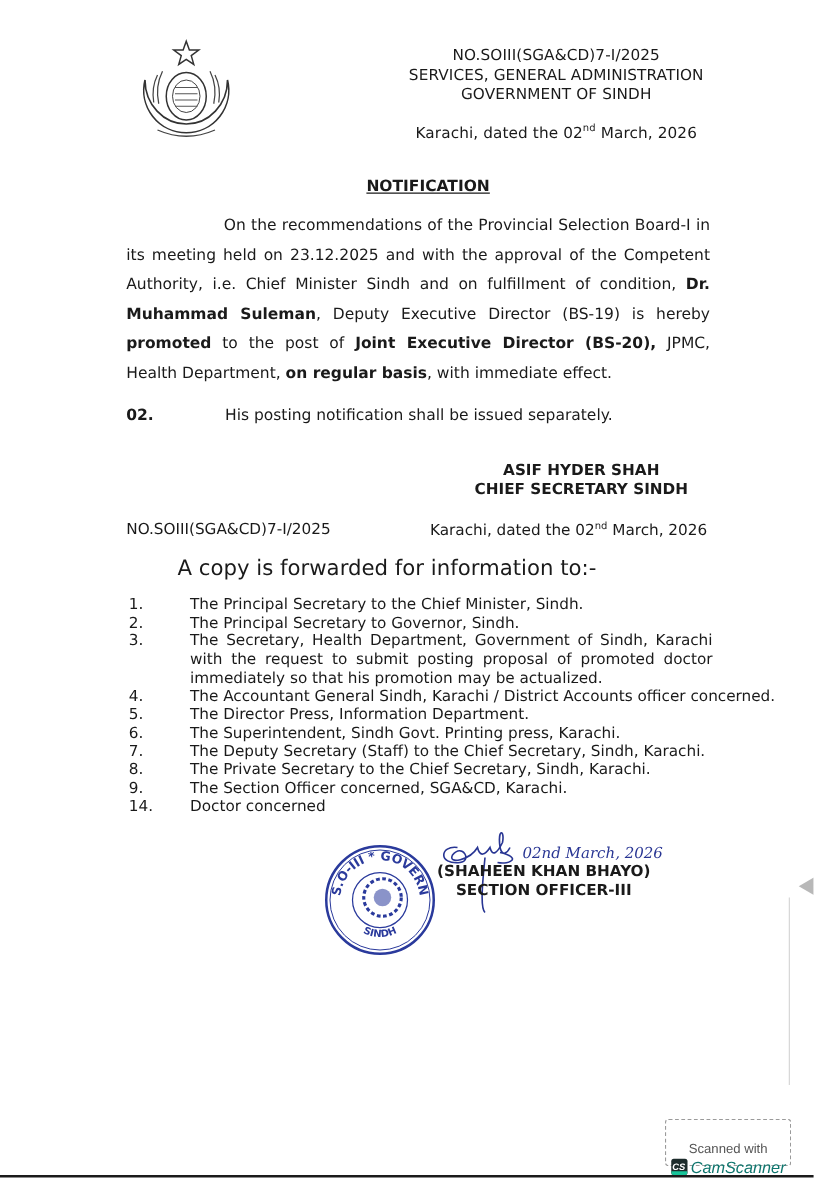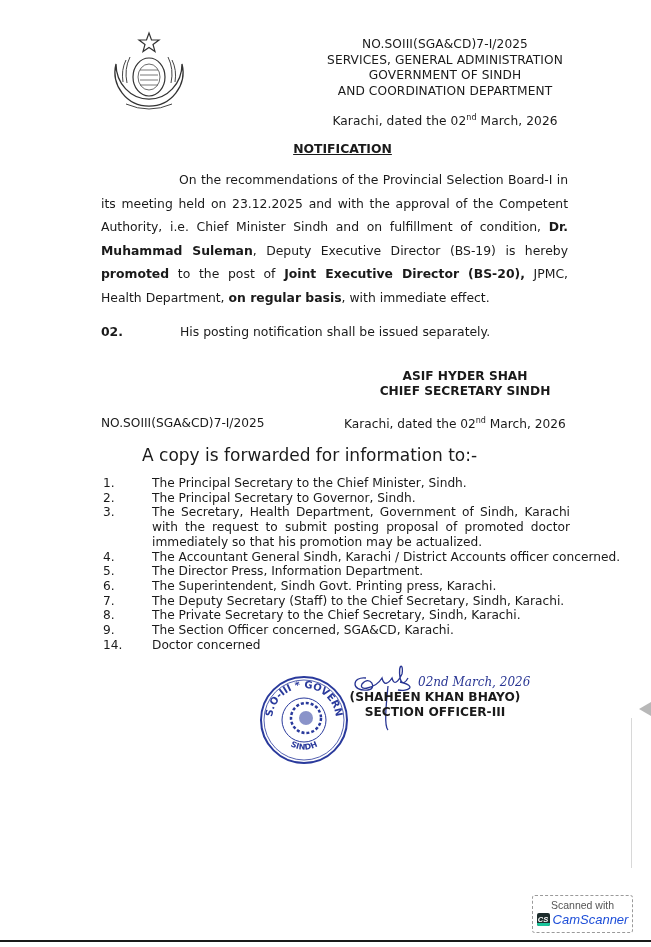--- a/index.html
+++ b/index.html
@@ -13,49 +13,48 @@
   .bold { font-weight:bold; }
   .list { font-size:12.2px; line-height:14.7px; }
   .list-row { display:flex; }
   .list-num { width:19px; flex:none; }
   .list-text { flex:1; text-align:justify;margin-left:30px; }
   .sig { font-size:12.2px; font-weight:bold; line-height:15px; text-align:center; }
   .cam-box {
     border:1px dashed #9a9a9a; border-radius:3px; width:99px; height:36px;
     text-align:center; font-family:"Liberation Sans", sans-serif; background:#fff;
   }
-  .cam-top { font-size:10.5px; color:#555; margin-top:3px; }
+  .cam-top { font-size:10.5px; color:#555; margin-top:17px; }
   .cam-bottom { display:flex; align-items:center; justify-content:center; gap:3px; margin-top:1px;font-style:italic; }
   .cam-logo {
     width:13px; height:13px; background:#1c2b2b; border-radius:2px; color:#fff;
     font-size:7.5px; font-weight:bold; line-height:13px; position:relative; overflow:hidden;
   }
   .cam-logo::after { content:""; position:absolute; left:0; right:0; bottom:0; height:3px; background:#18c49a; }
-  .cam-name { font-size:13px; color:#1d4ed8; }
+  .cam-name { font-size:13px; color:#0f766e; }
 </style>
 </head>
 <body>
 
 <div class="abs" style="left:104px;top:30px;width:90px;height:86px;">
   <svg width="90" height="86" viewBox="0 0 90 86">
     <polygon points="45,3 47.5,10 55,10 49,14.5 51,21.5 45,17.5 39,21.5 41,14.5 35,10 42.5,10" fill="none" stroke="#333" stroke-width="1.2"></polygon>
     <path d="M12,34 A34,34 0 1 0 78,34 A30,32 0 0 1 12,34 Z" fill="none" stroke="#333" stroke-width="1.3"></path>
     <ellipse cx="45" cy="47" rx="16" ry="19" fill="none" stroke="#333" stroke-width="1.2"></ellipse>
     <ellipse cx="45" cy="47" rx="11" ry="13" fill="none" stroke="#444" stroke-width="0.8"></ellipse>
     <path d="M36,40 h18 M36,45 h18 M36,50 h18 M36,55 h18" stroke="#555" stroke-width="0.8"></path>
     <path d="M22,30 q-5,10 -3,22 M26,27 q-6,12 -3,26 M68,30 q5,10 3,22 M64,27 q6,12 3,26" fill="none" stroke="#444" stroke-width="1"></path>
     <path d="M22,74 q23,10 46,0" fill="none" stroke="#444" stroke-width="1"></path>
   </svg>
 </div>
 
 <div class="abs hdr" style="left:300px;top:37px;width:290px;">
   <div>NO.SOIII(SGA&amp;CD)7-I/2025</div>
   <div>SERVICES, GENERAL ADMINISTRATION</div>
   <div>GOVERNMENT OF SINDH</div>
-  <div>AND COORDINATION DEPARTMENT</div>
   <div style="margin-top:11px;"><span>Karachi, dated the 02</span><sup style="font-size:8px;">nd</sup><span> March, 2026</span></div>
 </div>
 
 <div class="abs bold" style="left:0;top:141px;width:651px;text-align:center;font-size:12.4px;text-decoration:underline;margin-left:17px;">NOTIFICATION</div>
 
 <div class="abs body-text" style="left:101px;top:168px;width:467px;text-indent:78px;"><span>On the recommendations of the Provincial Selection Board-I in its meeting held on 23.12.2025 and with the approval of the Competent Authority, i.e. Chief Minister Sindh and on fulfillment of condition, </span><b>Dr. Muhammad Suleman</b><span>, Deputy Executive Director (BS-19) is hereby </span><b>promoted</b><span> to the post of </span><b>Joint Executive Director (BS-20),</b><span> JPMC, Health Department, </span><b>on regular basis</b><span>, with immediate effect.</span></div>
 
 <div class="abs" style="left:101px;top:324px;font-size:12.4px;font-weight:bold;">02.</div>
 <div class="abs" style="left:180px;top:324px;font-size:12.4px;">His posting notification shall be issued separately.</div>
 

